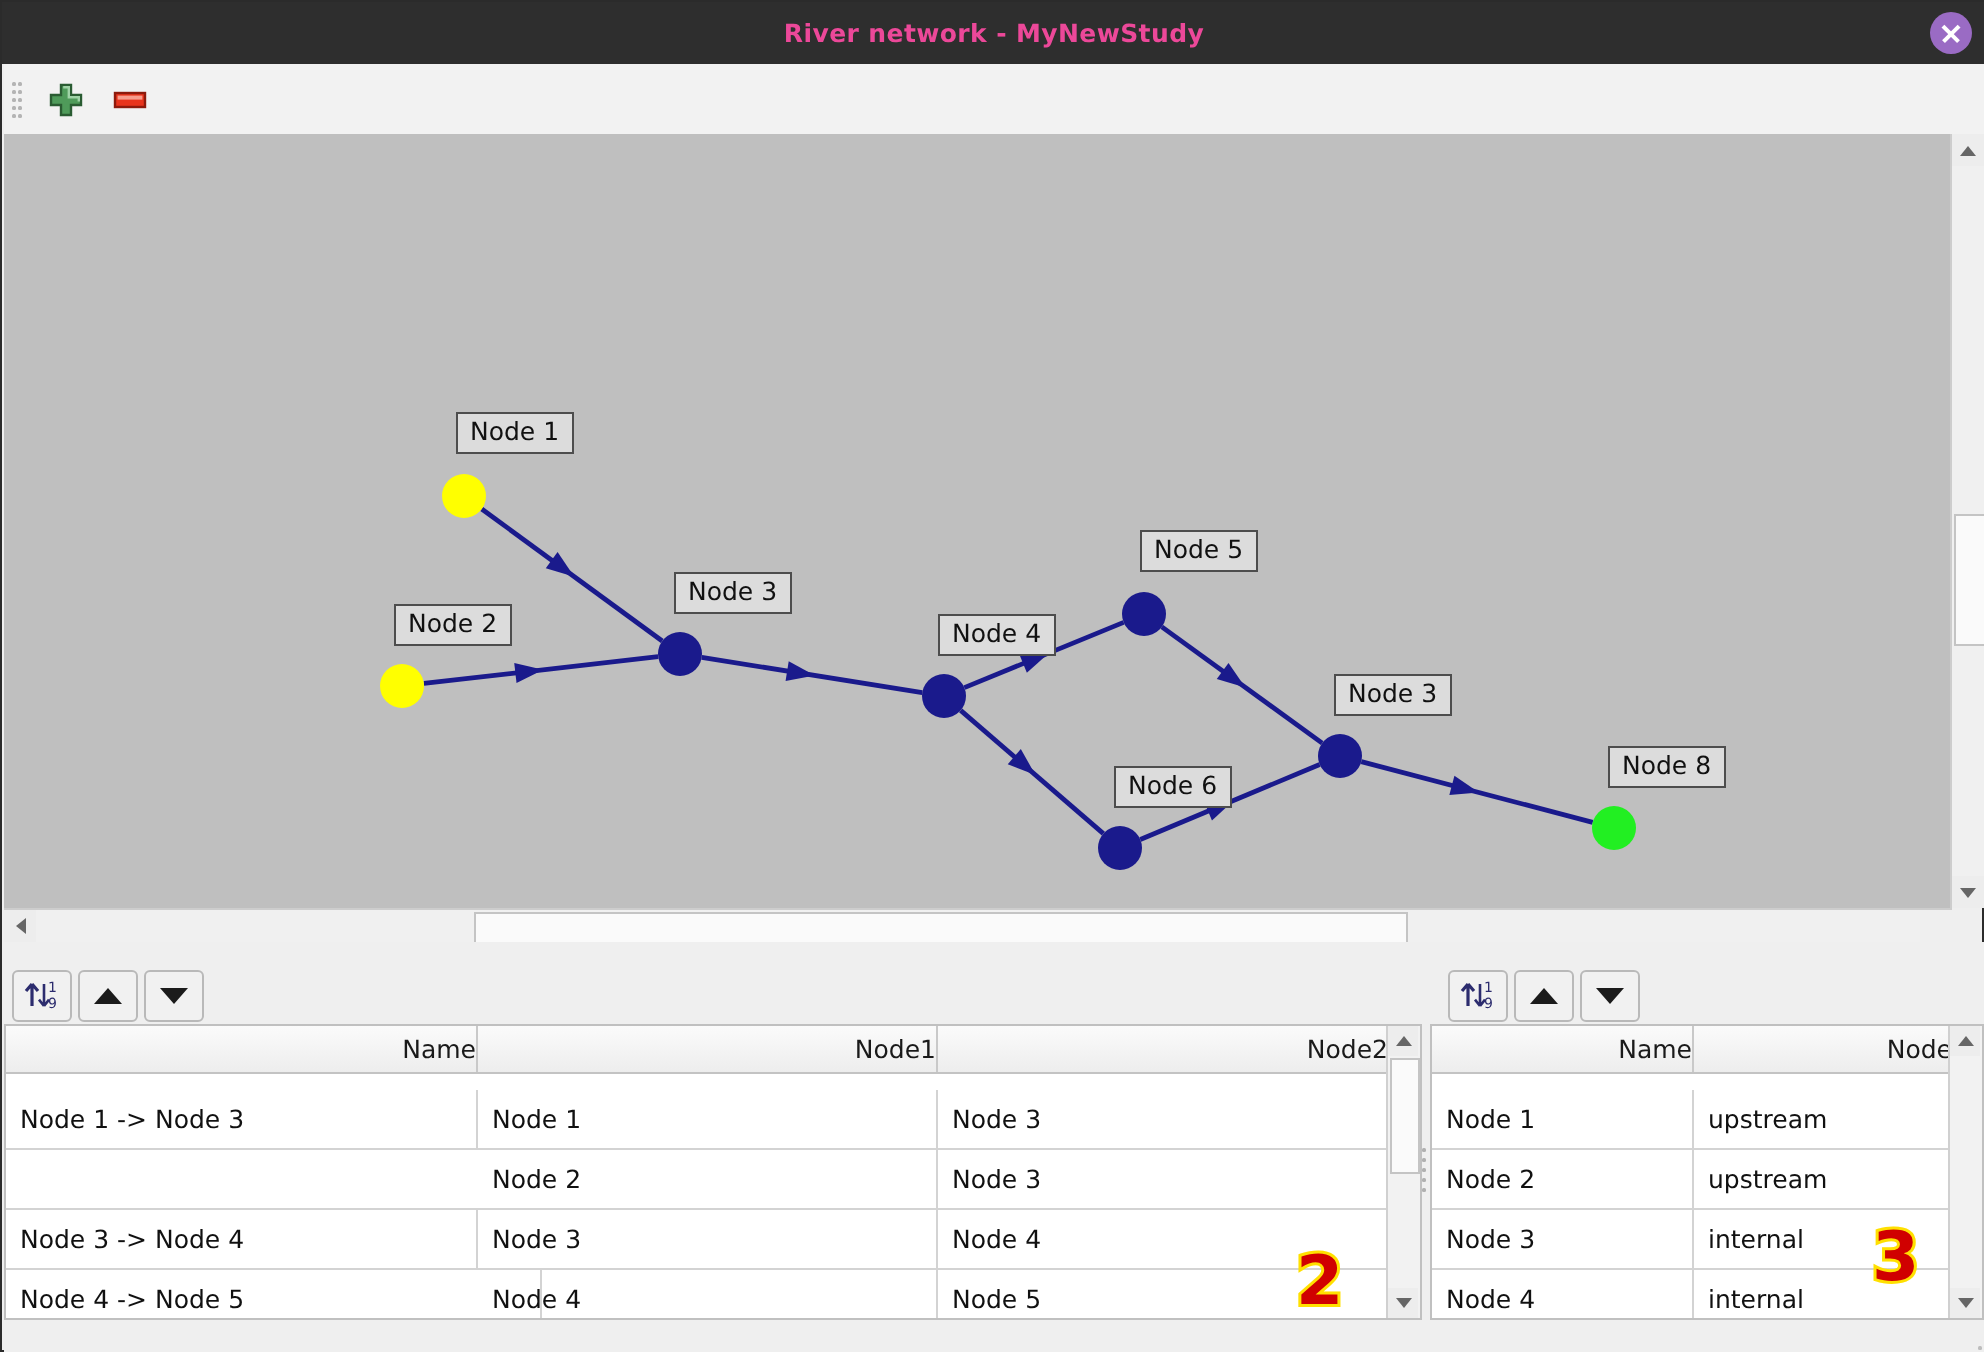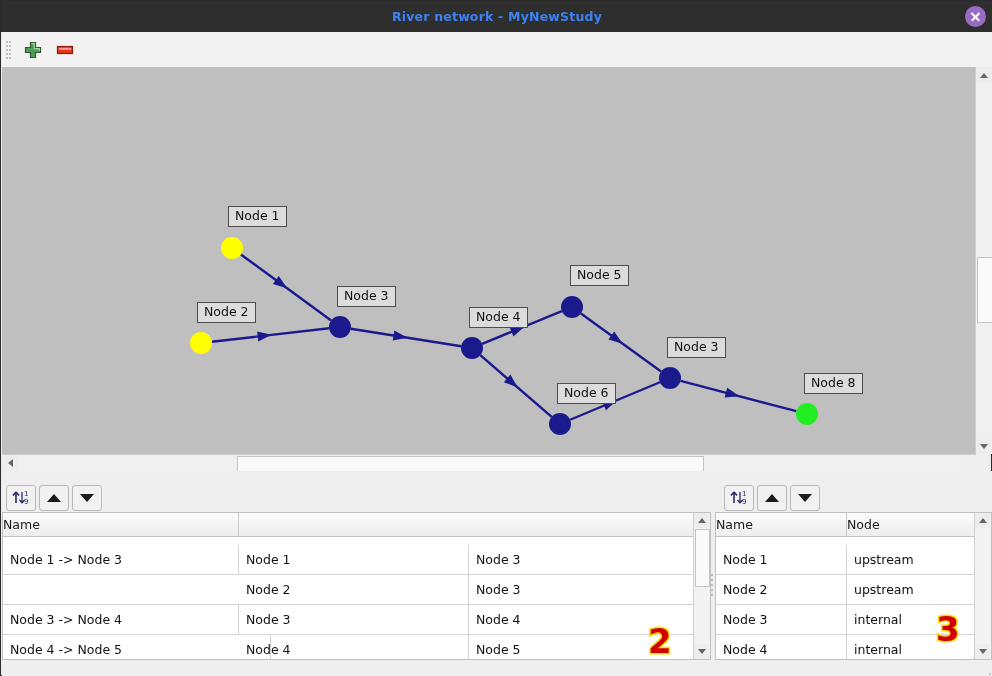--- a/index.html
+++ b/index.html
@@ -6,21 +6,21 @@
   body{
     width:992px;height:676px;overflow:hidden;
     font-family:"DejaVu Sans","Liberation Sans",sans-serif;
     background:#ececec;
   }
   #app{position:relative;width:992px;height:676px;box-sizing:border-box;
        border:1px solid #2b2b2b;background:#efefef;}
 
   
   .titlebar{position:absolute;left:0;top:0;width:992px;height:31px;
-            background:#2e2e2e;color:#3b82f6;}
+            background:#2e2e2e;color:#ec4899;}
   .titlebar .ttl{position:absolute;left:0;top:0;width:992px;height:31px;
             line-height:31px;text-align:center;font-size:12.5px;font-weight:bold;
             letter-spacing:.2px;}
   .closebtn{position:absolute;right:7px;top:5px;width:21px;height:21px;border-radius:50%;
             background:#9a6bc4;}
   .closebtn::before,.closebtn::after{content:"";position:absolute;left:5px;top:10px;
             width:11px;height:1.6px;background:#fff;}
   .closebtn::before{transform:rotate(45deg);}
   .closebtn::after{transform:rotate(-45deg);}
 
@@ -80,21 +80,21 @@
           border-right:7px solid transparent;border-bottom:8px solid #1b1b1b;}
   .tri.dn{transform:translate(-50%,-50%);border-left:7px solid transparent;
           border-right:7px solid transparent;border-top:8px solid #1b1b1b;}
 
   .tbl{position:absolute;top:30px;background:#fff;border:1px solid #c0c0c0;box-sizing:border-box;}
   .tbl.left{left:0;width:709px;height:148px;}
   .tbl.right{left:0;width:277px;height:148px;}
   .thead{position:absolute;left:0;top:0;height:24px;width:100%;
          background:linear-gradient(#fbfbfb,#ededed);border-bottom:1px solid #c3c3c3;
          box-sizing:border-box;}
-  .th{position:absolute;top:0;height:23px;line-height:23px;text-align:left;
+  .th{position:absolute;top:0;height:23px;line-height:23px;text-align:right;
       font-size:12.5px;color:#1a1a1a;box-sizing:border-box;border-right:1px solid #c9c9c9;}
   .tbody{position:absolute;left:0;top:32px;width:100%;bottom:0;overflow:hidden;}
   .trow{position:absolute;left:0;width:100%;height:30px;box-sizing:border-box;
         border-bottom:1px solid #d3d3d3;}
   .td{position:absolute;top:0;height:29px;line-height:29px;font-size:12.5px;color:#111;
       padding-left:7px;box-sizing:border-box;border-right:1px solid #d3d3d3;
       white-space:nowrap;overflow:hidden;}
 
   .tvsb{position:absolute;right:0;top:0;width:16px;bottom:0;background:#f2f2f2;
         border-left:1px solid #d0d0d0;}
@@ -232,20 +232,22 @@
             <span class="tri up"></span>
           </div>
         <div class="pbtn b3">
             <span class="tri dn"></span>
           </div>
       </div>
 
       <div class="tbl left">
         <div class="thead" id="reach-head">
             <div class="th" style="left:0px;width:236px;">Name</div>
+            <div class="th" style="left:236px;width:230px;">Node1</div>
+            <div class="th" style="left:466px;width:226px;">Node2</div>
           </div>
         <div class="tbody" id="reach-body">
             <div class="trow" style="top:0px;">
               <div class="td" style="left:0px;width:236px;">Node 1 -&gt; Node 3</div>
               <div class="td" style="left:236px;width:230px;">Node 1</div>
               <div class="td" style="left:466px;width:226px;">Node 3</div>
             </div>
             <div class="trow" style="top:30px;">
               <div class="td" style="left:236px;width:230px;">Node 2</div>
               <div class="td" style="left:466px;width:226px;">Node 3</div>

